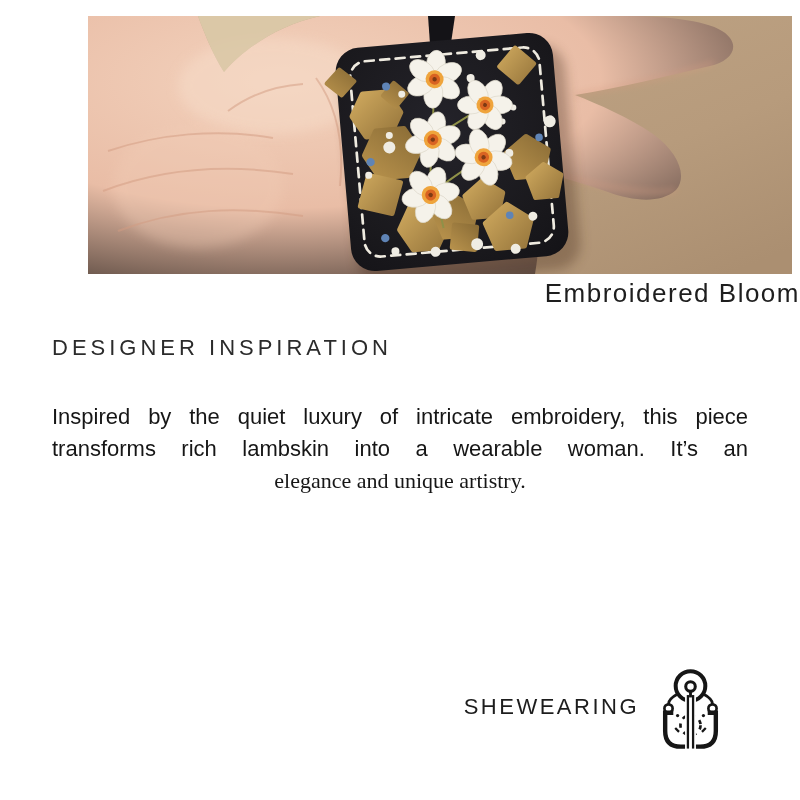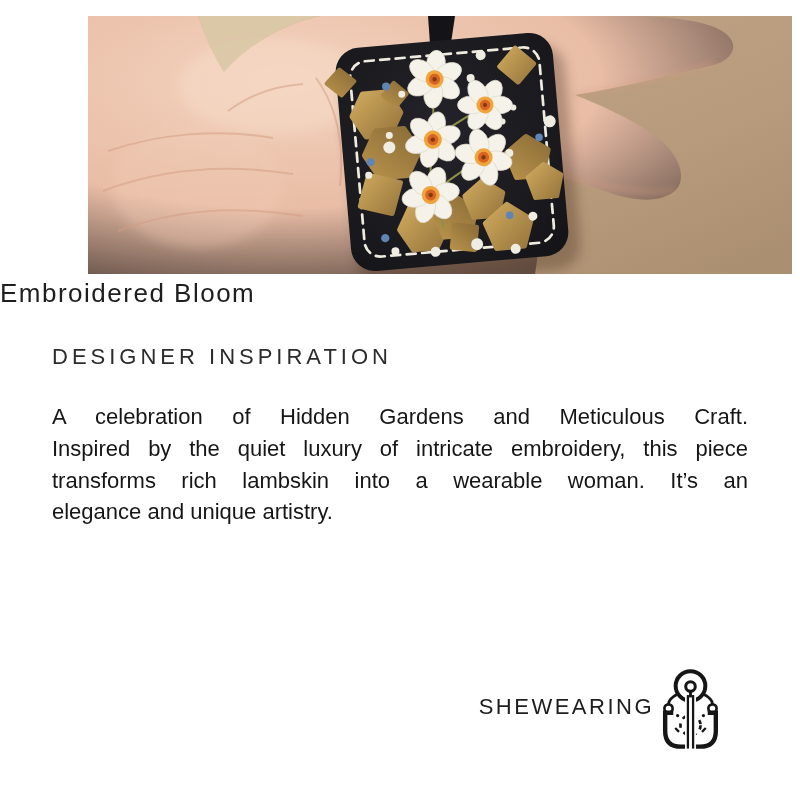--- a/index.html
+++ b/index.html
@@ -4,36 +4,36 @@
 <style>
   html,body{margin:0;padding:0;}
   body{
     width:800px;height:800px;position:relative;background:#ffffff;
     font-family:"Liberation Sans", sans-serif;color:#1b1b1b;overflow:hidden;
   }
   .photo{position:absolute;left:48px;top:0;width:704px;height:258px;overflow:hidden;}
   .photo svg{display:block;}
   .title{
     position:absolute;top:279px;left:0;width:800px;margin:0;
-    text-align:left;font-size:26px;font-weight:400;letter-spacing:1.5px;
+    text-align:right;font-size:26px;font-weight:400;letter-spacing:1.5px;
     line-height:1.15;color:#1e1e1e;
   }
   .heading{
-    position:absolute;top:346px;left:52px;margin:0;
+    position:absolute;top:337px;left:52px;margin:0;
     font-size:22px;font-weight:400;letter-spacing:4px;color:#2b2b2b;line-height:1;
   }
   .desc{
     position:absolute;top:401px;left:52px;width:696px;
     font-size:22px;line-height:31.8px;color:#161616;
   }
   .desc .jl{text-align:justify;text-align-last:justify;}
-  .desc .last{text-align:left;}
+  .desc .last{text-align:center;font-family:Liberation Serif, serif;}
   .brand{
     position:absolute;top:663px;right:77px;height:88px;
-    display:flex;align-items:center;gap:4px;
+    display:flex;align-items:center;gap:19px;
   }
   .brand-name{
     font-size:22px;font-weight:400;letter-spacing:2.5px;color:#1d1d1d;white-space:nowrap;
   }
   .brand-logo{display:block;}
 </style>
 </head>
 <body>
 
 <figure class="photo">
@@ -237,21 +237,20 @@
       </g>
     </g>
   </svg>
 </figure>
 
 <h1 class="title">Embroidered Bloom</h1>
 
 <h2 class="heading">DESIGNER INSPIRATION</h2>
 
 <div class="desc">
-  <div class="jl">A celebration of Hidden Gardens and Meticulous Craft.</div>
   <div class="jl">Inspired by the quiet luxury of intricate embroidery, this piece</div>
   <div class="jl">transforms rich lambskin into a wearable woman. It’s an</div>
   <div class="last">elegance and unique artistry.</div>
 </div>
 
 <div class="brand">
   <span class="brand-name">SHEWEARING</span>
   <svg class="brand-logo" width="65" height="86" viewBox="0 0 68 88" aria-hidden="true">
     <g fill="none" stroke="#161616">
       <circle cx="34" cy="22" r="15.5" stroke-width="4.2"></circle>

